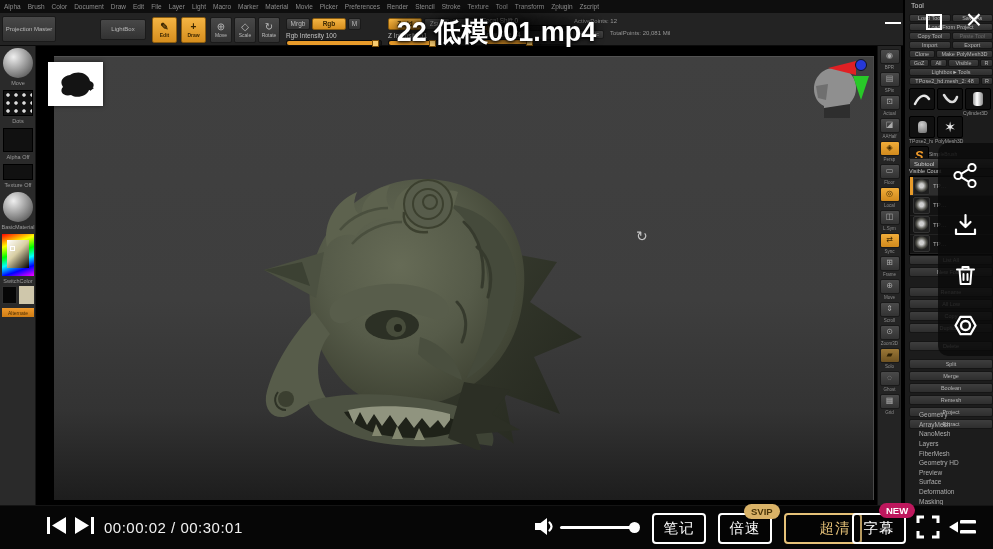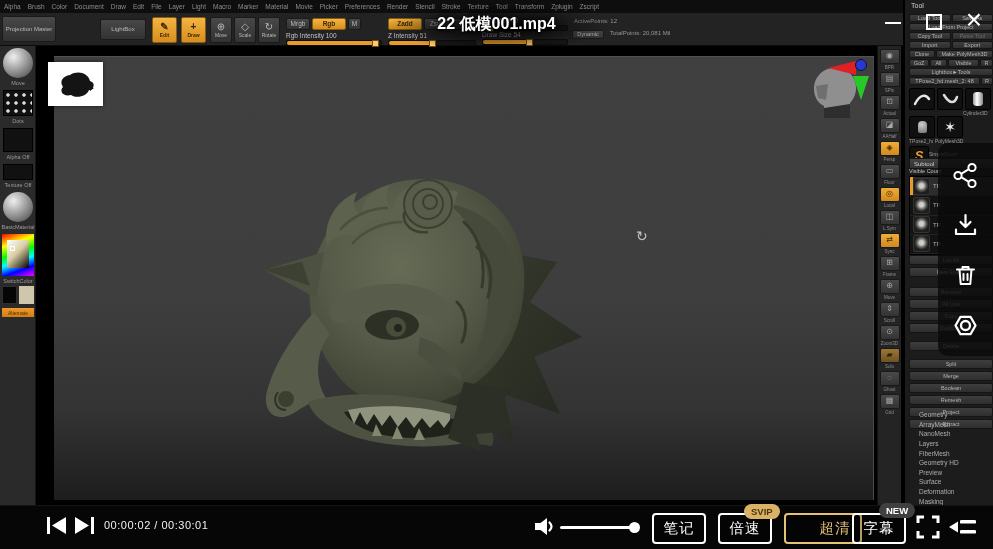--- a/index.html
+++ b/index.html
@@ -70,36 +70,36 @@
   .sect{height:9.6px;font-size:6.5px;color:#aeaeae;padding-left:10px;display:flex;align-items:center;}
 
   
   #canvas{left:54px;top:56px;width:820px;height:444px;
           background:linear-gradient(#404040 0%,#3e3e3e 55%,#333 80%,#1d1d1d 100%);
           box-shadow:inset 0 1px 0 #525252, inset -1px 0 0 #4a4a4a;}
 
   
   #titleglow{left:388px;top:4px;width:220px;height:46px;
              background:radial-gradient(ellipse at center,rgba(0,0,0,.85),rgba(0,0,0,0) 72%);}
-  #vtitle{left:0;top:14px;width:993px;text-align:center;color:#fff;font-size:16px;font-weight:bold;
+  #vtitle{left:0;top:14px;width:993px;text-align:center;color:#fff;font-size:27px;font-weight:bold;
           text-shadow:0 1px 3px #000,0 0 9px #000;}
   #sidepanel{left:938px;top:143px;width:55px;height:213px;background:rgba(10,10,10,.82);
              border-radius:10px 0 0 10px;}
   .sideicon{position:absolute;left:952px;width:27px;height:27px;}
 
   #bottombar{left:0;top:505px;width:993px;height:44px;background:#060606;border-top:1px solid #141414;}
   .pbtn{position:absolute;top:513px;width:50px;height:27px;border:2px solid #fff;border-radius:4px;
         color:#fff;font-size:14.5px;display:flex;align-items:center;justify-content:center;
         background:rgba(0,0,0,.2);letter-spacing:1px;}
   .pbtn.gold{border-color:#e6c279;color:#e6c279;padding-left:24px;}
   .pbadge{position:absolute;height:15px;border-radius:8px;font-size:9.5px;font-weight:bold;
           display:flex;align-items:center;justify-content:center;padding:0 7px;text-align:right;}
   .pbadge.svip{background:#d9b267;color:#4a3508;}
-  .pbadge.new{background:#404040;color:#fff;}
-  #time{position:absolute;left:104px;top:519px;color:#f0f0f0;font-size:11px;letter-spacing:.5px;}
+  .pbadge.new{background:#be185d;color:#fff;}
+  #time{position:absolute;left:104px;top:519px;color:#f0f0f0;font-size:15px;letter-spacing:.5px;}
 </style>
 </head>
 <body>
 
 <div id="stage">
 
   <div id="menubar" class="abs">
       <span class="menu-item">Alpha</span>
       <span class="menu-item">Brush</span>
       <span class="menu-item">Color</span>

